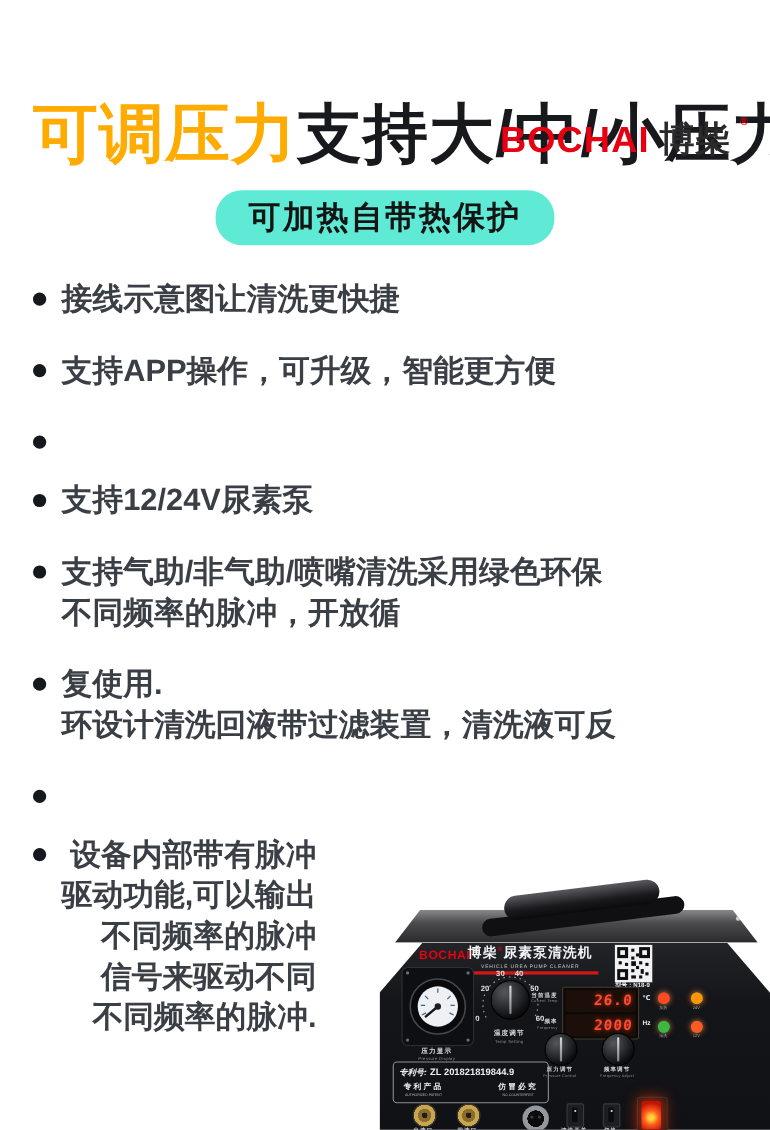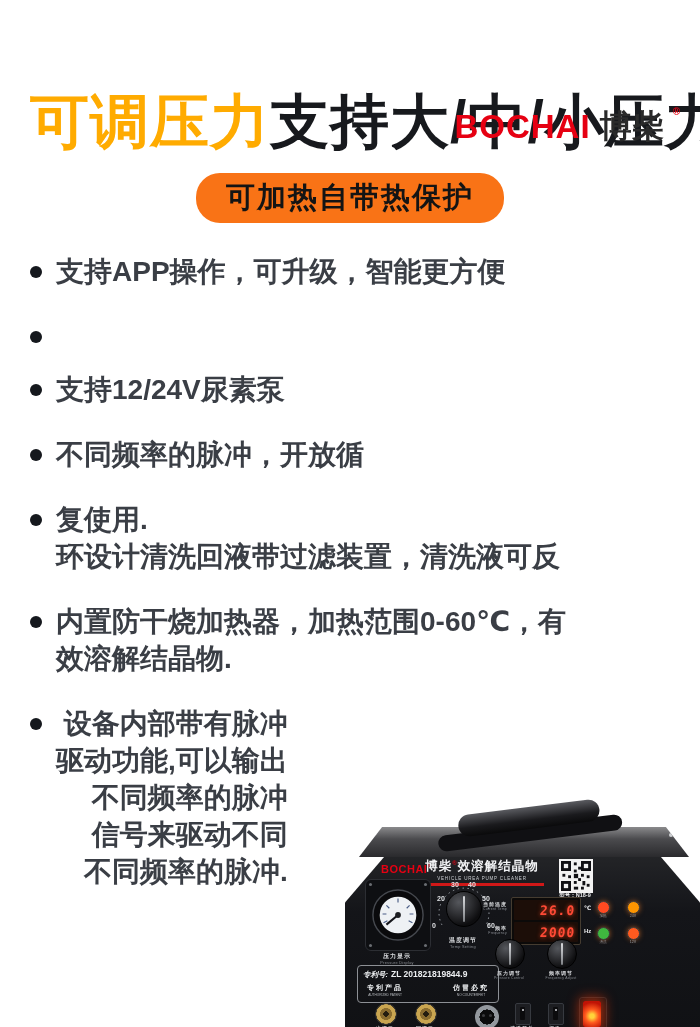--- a/index.html
+++ b/index.html
@@ -10,21 +10,21 @@
   
   .logo{position:absolute;top:26px;right:20px;display:flex;align-items:flex-start;gap:9px;}
   .logo-en{color:#e60012;font-size:33px;font-weight:800;letter-spacing:1px;line-height:1;}
   .logo-cn{color:#2a2a2a;font-size:32px;font-weight:800;line-height:1;}
   .logo-reg{color:#e60012;font-size:10px;font-weight:700;margin-top:-4px;}
 
   
   .hero-title{margin:84px 0 0 30px;font-size:59px;font-weight:800;line-height:1.3;
               color:#17191d;letter-spacing:1px;white-space:nowrap;}
   .hero-hl{color:#ffab00;}
-  .badge{margin:12px auto 0;width:fit-content;background:#f97316;color:#141414;
+  .badge{margin:12px auto 0;width:fit-content;background:#5eead4;color:#141414;
          font-size:29px;font-weight:700;padding:5px 30px;border-radius:24px;letter-spacing:2px;}
 
   
   .features{position:relative;z-index:2;margin:30px 0 0 30px;padding:0;list-style:none;width:655px;}
   .feat{display:flex;gap:14px;margin-bottom:28px;font-size:28px;line-height:37px;
         color:#3a3e45;font-weight:600;}
   .dot{flex:none;width:12px;height:12px;border-radius:50%;background:#15181d;margin-top:13px;}
   .feat.narrow .ftext{max-width:310px;text-align:right;}
 
   
@@ -127,51 +127,54 @@
   </div>
 
   <h1 class="hero-title"><span class="hero-hl">可调压力</span><span>支持大/中/小压力清洗</span></h1>
 
   <div class="badge">可加热自带热保护</div>
 
   <ul class="features">
     <li class="feat">
       <span class="dot"></span>
       <div class="ftext">
+          <div>接线示意图让清洗更快捷</div>
+        </div>
+    </li>
+    <li class="feat">
+      <span class="dot"></span>
+      <div class="ftext">
           <div>支持APP操作，可升级，智能更方便</div>
         </div>
     </li>
     <li class="feat">
       <span class="dot"></span>
     </li>
     <li class="feat">
       <span class="dot"></span>
       <div class="ftext">
           <div>支持12/24V尿素泵</div>
         </div>
     </li>
     <li class="feat">
       <span class="dot"></span>
       <div class="ftext">
+        <div>支持气助/非气助/喷嘴清洗采用绿色环保</div>
         <div>不同频率的脉冲，开放循</div>
       </div>
     </li>
     <li class="feat">
       <span class="dot"></span>
       <div class="ftext">
         <div>复使用.</div>
         <div>环设计清洗回液带过滤装置，清洗液可反</div>
       </div>
     </li>
     <li class="feat">
       <span class="dot"></span>
-      <div class="ftext">
-        <div>内置防干烧加热器，加热范围0-60℃，有</div>
-        <div>效溶解结晶物.</div>
-      </div>
     </li>
     <li class="feat narrow">
       <span class="dot"></span>
       <div class="ftext">
         <div>设备内部带有脉冲</div>
         <div>驱动功能,可以输出</div>
         <div>不同频率的脉冲</div>
         <div>信号来驱动不同</div>
         <div>不同频率的脉冲.</div>
       </div>
@@ -186,21 +189,21 @@
     </div>
     <div class="m-handle">
       <div class="m-hbase"></div>
       <div class="m-grip"></div>
     </div>
 
     <div class="m-panel">
 
       <div class="p-brand"><span>BOCHAI</span><sup>®</sup></div>
       <div class="p-title">
-        <div class="p-title-cn"><span>博柴</span><span class="p-title-reg">®</span><span>效溶解结晶物</span></div>
+        <div class="p-title-cn"><span>博柴</span><span class="p-title-reg">®</span><span>尿素泵清洗机</span></div>
         <div class="p-title-en">VEHICLE UREA PUMP CLEANER</div>
         <div class="p-redline"></div>
       </div>
       <div class="p-qr">
         <svg viewBox="0 0 21 21">
           <g fill="#101014">
             <rect x="0" y="0" width="7" height="7"></rect>
               <rect x="14" y="0" width="7" height="7"></rect>
               <rect x="0" y="14" width="7" height="7"></rect>
             <rect x="2" y="2" width="3" height="3" fill="#f2f2f2"></rect>

